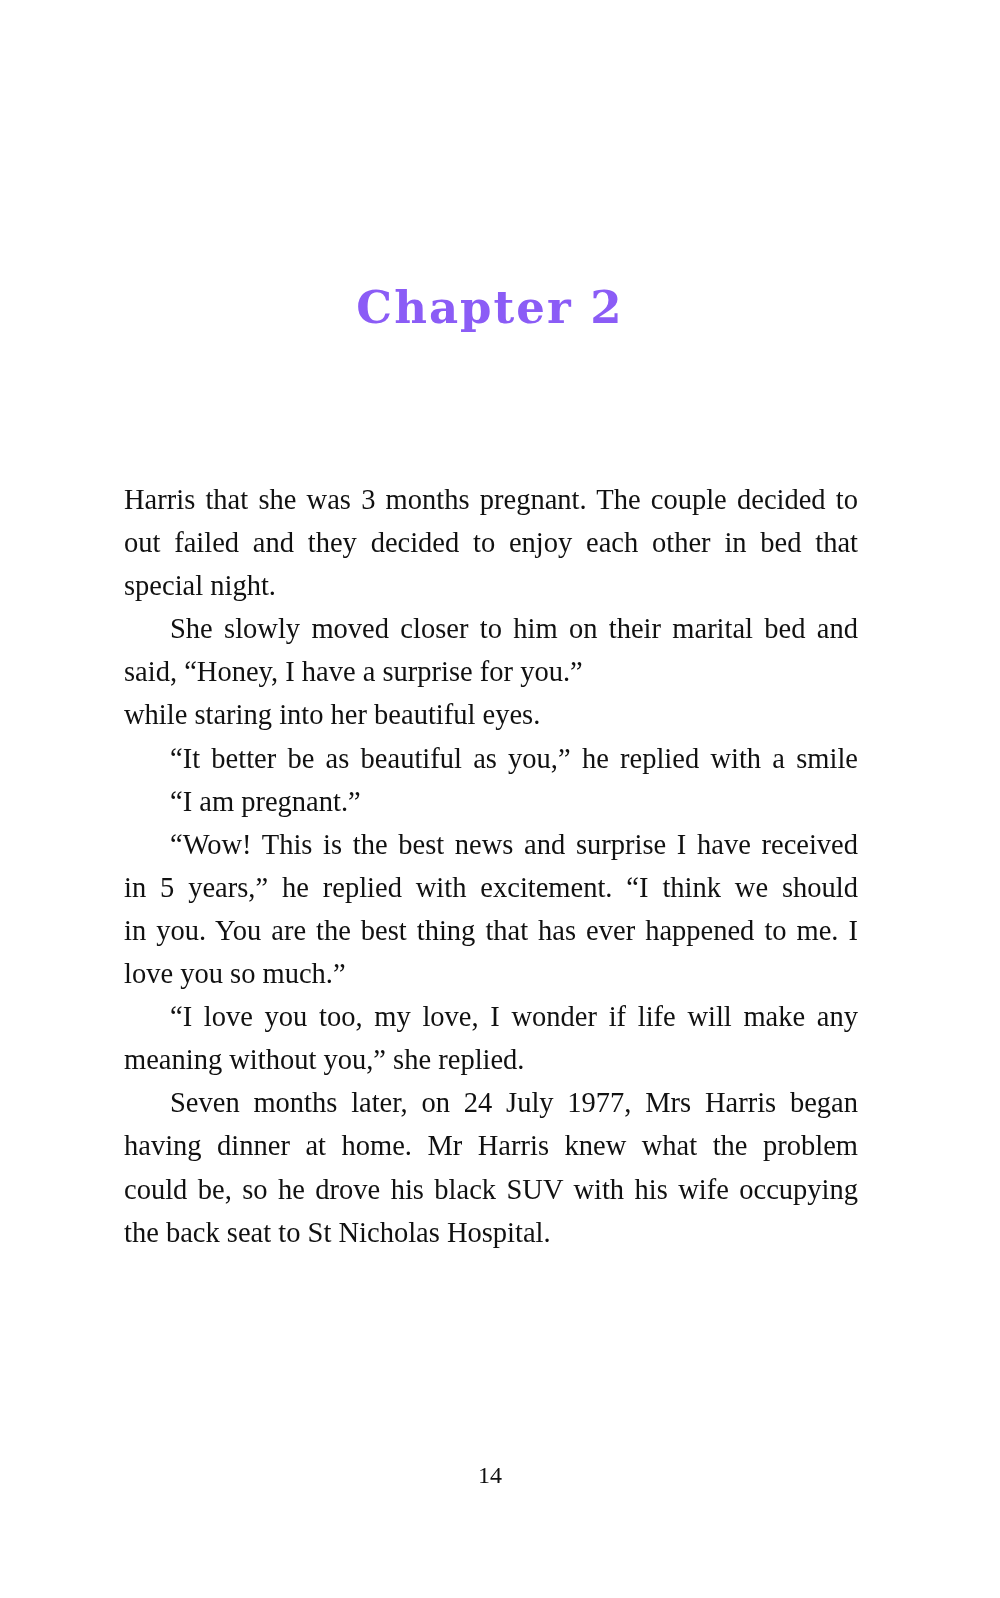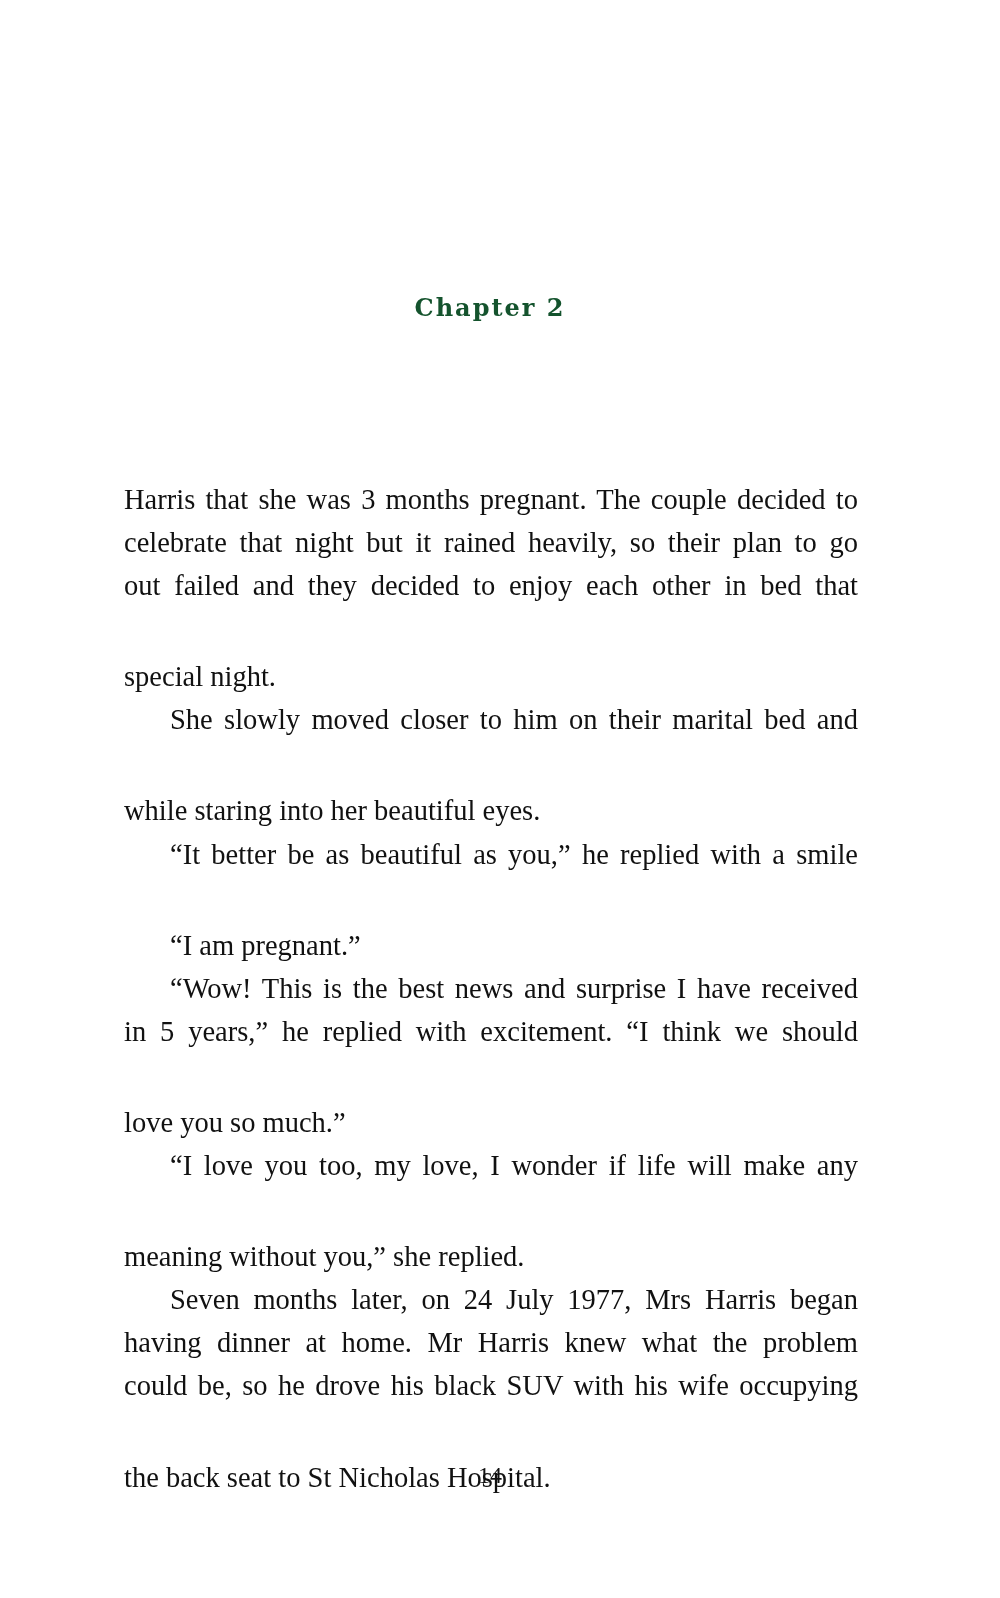--- a/index.html
+++ b/index.html
@@ -15,25 +15,25 @@
       color: #111111;
     }
     .chapter-title {
       position: absolute;
       top: 280px;
       left: 0;
       width: 980px;
       text-align: center;
       font-family: "DejaVu Serif", serif;
       font-weight: bold;
-      font-size: 24px;
+      font-size: 45px;
       letter-spacing: 2px;
       line-height: 56px;
       margin: 0;
-      color: #14532d;
+      color: #8b5cf6;
     }
     .body-text {
       position: absolute;
       top: 478px;
       left: 124px;
       width: 734px;
       font-family: "Liberation Serif", serif;
       font-size: 28.5px;
       line-height: 43.1px;
       color: #111111;
@@ -41,21 +41,20 @@
     .line {
       display: block;
       height: 43.1px;
       white-space: nowrap;
       text-align: justify;
       text-align-last: justify;
     }
     .line.last {
       text-align: left;
       text-align-last: left;
-      margin-top: 48px;
     }
     .line.indent {
       padding-left: 46px;
     }
     .page-number {
       position: absolute;
       top: 1460px;
       left: 0;
       width: 980px;
       text-align: center;
@@ -66,33 +65,34 @@
     }
   </style>
 </head>
 <body>
 
 <h1 class="chapter-title">Chapter 2</h1>
 
 <div class="body-text">
 
   <span class="line">Harris that she was 3 months pregnant. The couple decided to</span>
-  <span class="line">celebrate that night but it rained heavily, so their plan to go</span>
   <span class="line">out failed and they decided to enjoy each other in bed that</span>
   <span class="line last">special night.</span>
 
   <span class="line indent">She slowly moved closer to him on their marital bed and</span>
+  <span class="line last">said, “Honey, I have a surprise for you.”</span>
 
   <span class="line last">while staring into her beautiful eyes.</span>
   <span class="line indent">“It better be as beautiful as you,” he replied with a smile</span>
 
   <span class="line indent last">“I am pregnant.”</span>
 
   <span class="line indent">“Wow! This is the best news and surprise I have received</span>
   <span class="line">in 5 years,” he replied with excitement. “I think we should</span>
+  <span class="line">in you. You are the best thing that has ever happened to me. I</span>
   <span class="line last">love you so much.”</span>
 
   <span class="line indent">“I love you too, my love, I wonder if life will make any</span>
   <span class="line last">meaning without you,” she replied.</span>
 
   <span class="line indent">Seven months later, on 24 July 1977, Mrs Harris began</span>
   <span class="line">having dinner at home. Mr Harris knew what the problem</span>
   <span class="line">could be, so he drove his black SUV with his wife occupying</span>
   <span class="line last">the back seat to St Nicholas Hospital.</span>
 </div>

